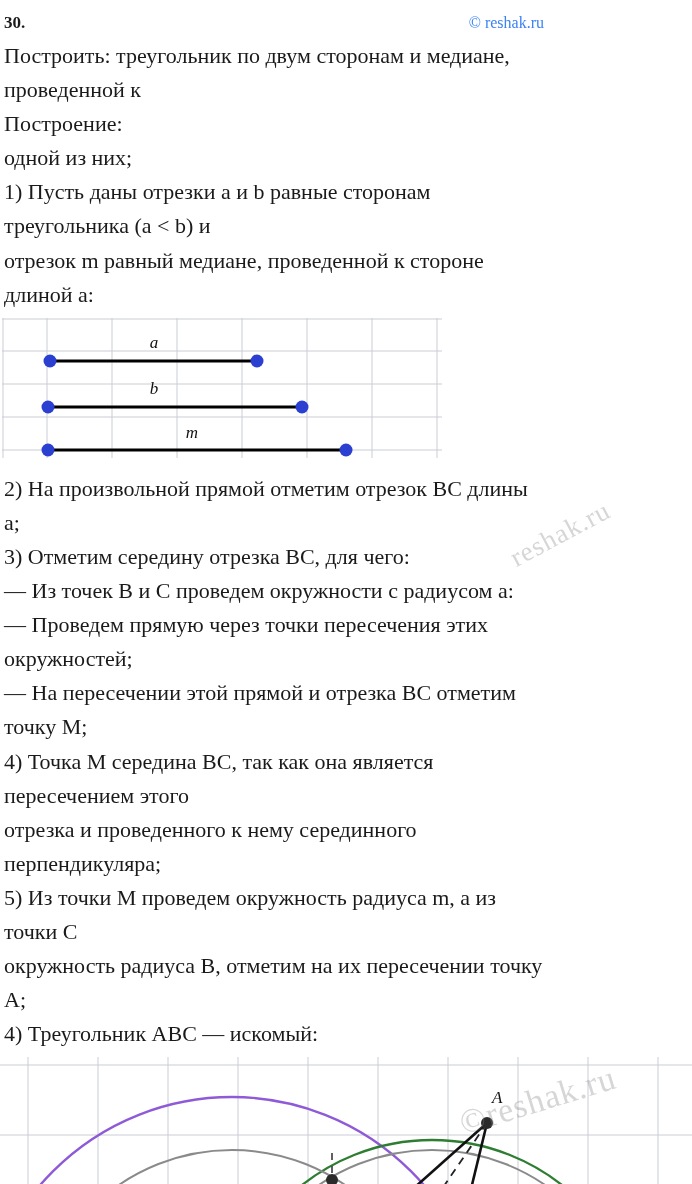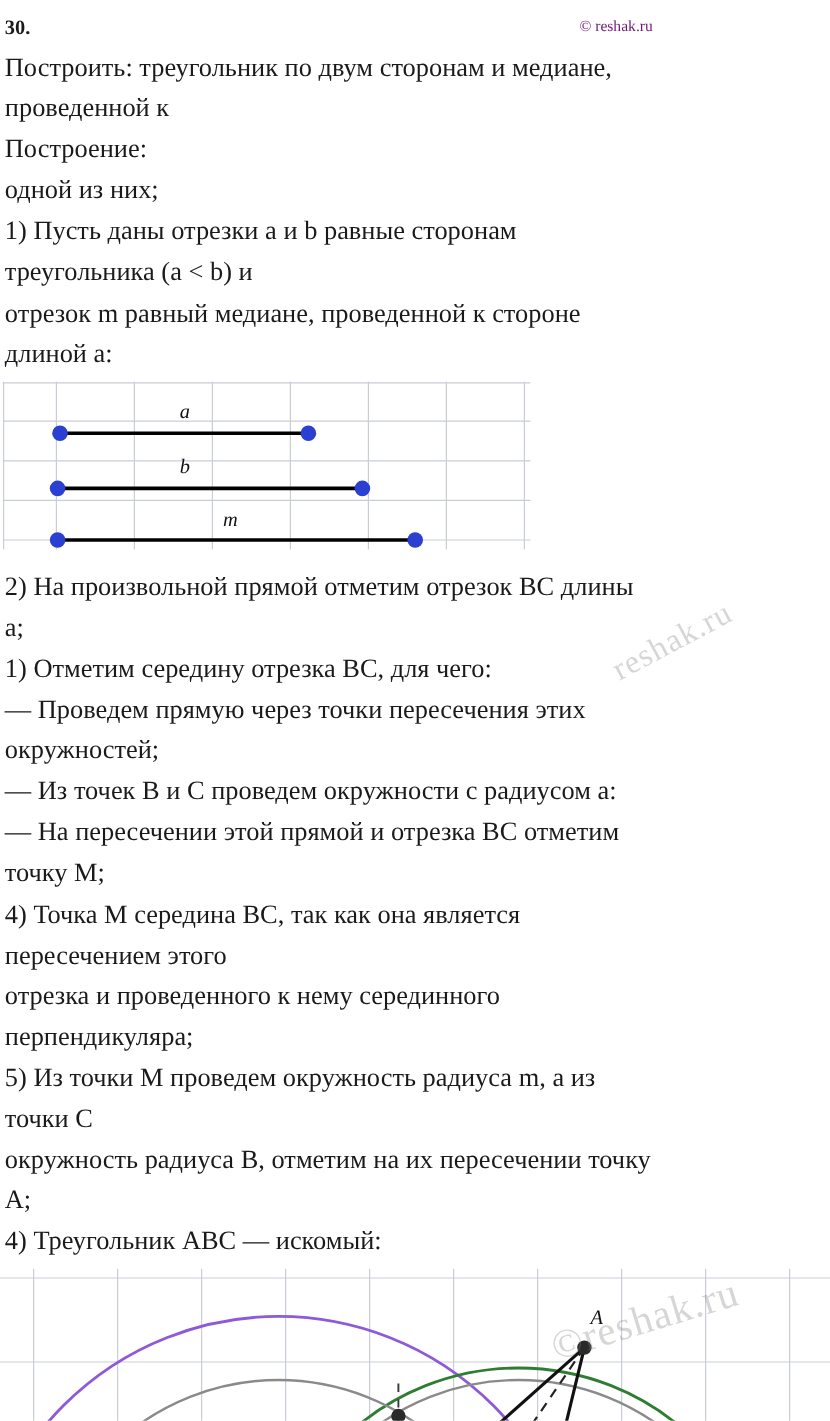--- a/index.html
+++ b/index.html
@@ -29,22 +29,22 @@
   .task-num {
     font-weight: bold;
     font-size: 17px;
     font-family: "Liberation Serif", serif;
     letter-spacing: 0px;
   }
   .watermark-top {
     position: absolute;
     right: 8px;
     top: 3px;
-    font-size: 13px;
-    color: #701a75;
+    font-size: 16px;
+    color: #3b82f6;
     font-family: "Liberation Serif", serif;
   }
   .text-block {
     padding: 0 6px 0 4px;
     font-size: 22px;
     line-height: 1.55;
   }
   .line {
     white-space: normal;
   }
@@ -141,23 +141,23 @@
         <circle cx="344" cy="132" r="6.5" fill="#2b3fd0"></circle>
       </g>
       <text x="152" y="30" font-family="Liberation Serif, serif" font-size="17" font-style="italic" text-anchor="middle" fill="#111">a</text>
       <text x="152" y="76" font-family="Liberation Serif, serif" font-size="17" font-style="italic" text-anchor="middle" fill="#111">b</text>
       <text x="190" y="120" font-family="Liberation Serif, serif" font-size="17" font-style="italic" text-anchor="middle" fill="#111">m</text>
     </svg>
   </div>
 
   <div class="text-block">
     <div class="line">2) На произвольной прямой отметим отрезок BC длины a;</div>
-    <div class="line">1) Отметим середину отрезка BC, для чего:</div>
+    <div class="line">3) Отметим середину отрезка BC, для чего:</div>
+    <div class="line">— Из точек B и C проведем окружности с радиусом a:</div>
     <div class="line">— Проведем прямую через точки пересечения этих окружностей;</div>
-    <div class="line">— Из точек B и C проведем окружности с радиусом a:</div>
     <div class="line">— На пересечении этой прямой и отрезка BC отметим точку M;</div>
     <div class="line">4) Точка M середина BC, так как она является пересечением этого</div>
     <div class="line">отрезка и проведенного к нему серединного перпендикуляра;</div>
     <div class="line">5) Из точки M проведем окружность радиуса m, а из точки C</div>
     <div class="line">окружность радиуса B, отметим на их пересечении точку A;</div>
     <div class="line">4) Треугольник ABC — искомый:</div>
   </div>
 
   <div class="fig2">
     <svg width="692" height="430" viewBox="0 0 692 430">

